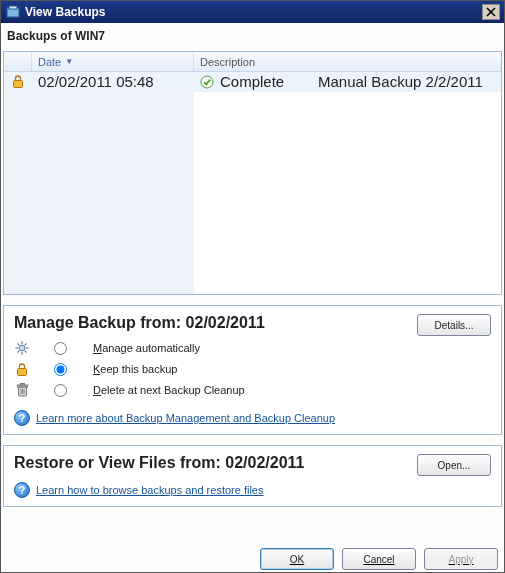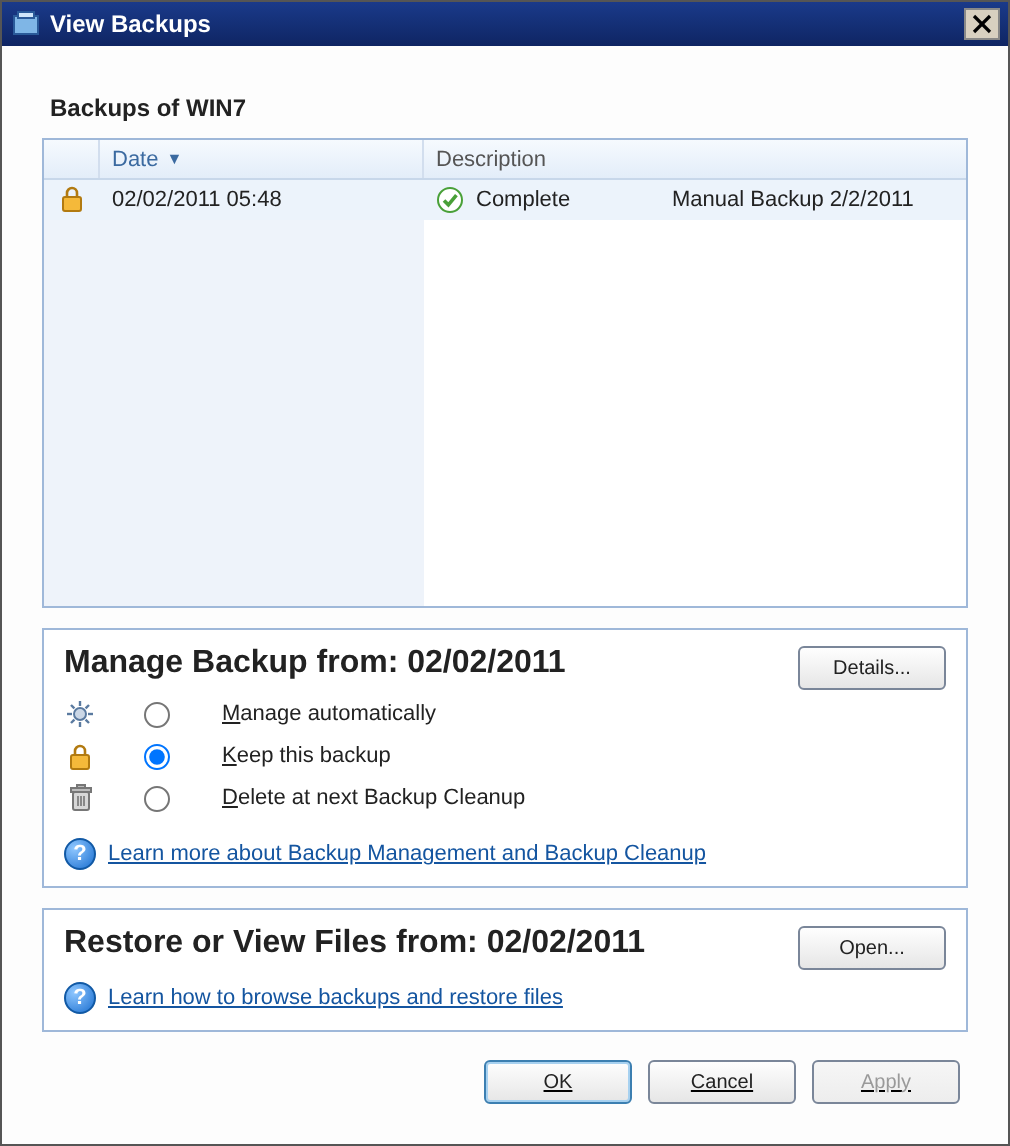--- a/index.html
+++ b/index.html
@@ -34,21 +34,21 @@
   width: 18px; height: 16px;
   background: #d8d0c0;
   border: 1px solid #888;
   display: flex; align-items: center; justify-content: center;
   color: #000;
   font-size: 14px; font-weight: bold;
   line-height: 1;
   cursor: pointer;
 }
 .content {
-  padding: 20px;
+  padding: 2px;
   background: #fdfdfd;
   height: calc(573px - 22px - 2px);
   display: flex;
   flex-direction: column;
 }
 .page-title {
   font-weight: bold;
   font-size: 12px;
   color: #222;
   padding: 4px 4px 8px 4px;
@@ -95,21 +95,21 @@
 }
 .row-strip-desc {
   flex:1;
   background: #fff;
   display: flex; flex-direction: column;
 }
 .cell {
   height: 20px;
   display: flex; align-items: center;
   padding-left: 6px;
-  font-size: 11px;
+  font-size: 15px;
   color: #222;
   border-bottom: 1px solid transparent;
 }
 .row-selected .cell, .cell.selected {
   background: #ecf3fb;
 }
 .lock-cell { justify-content: center; padding-left: 0; }
 .status-cell svg { margin-right: 6px; }
 .panel {
   border: 1px solid #9fb8d9;

